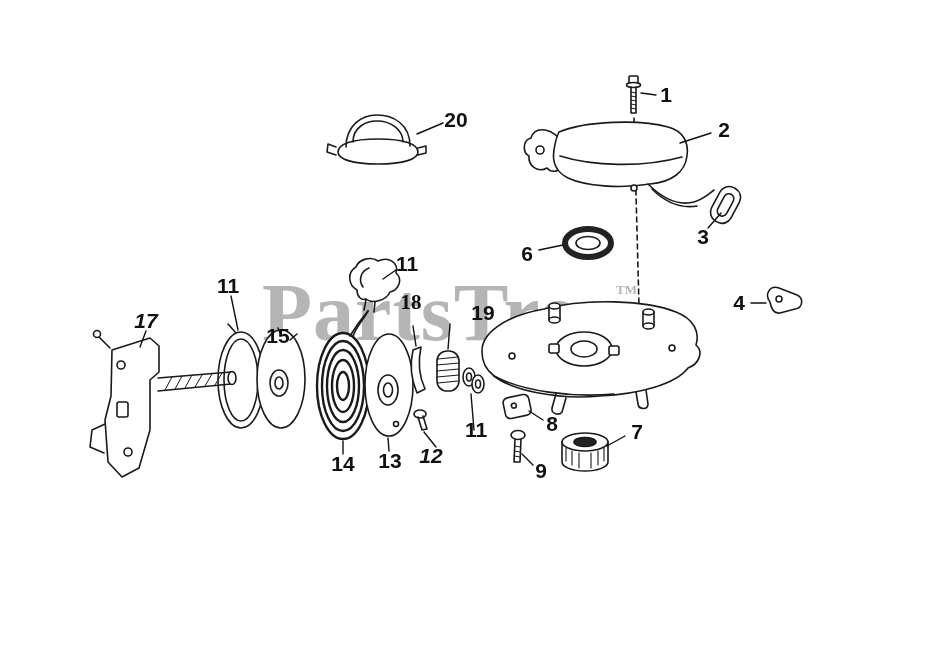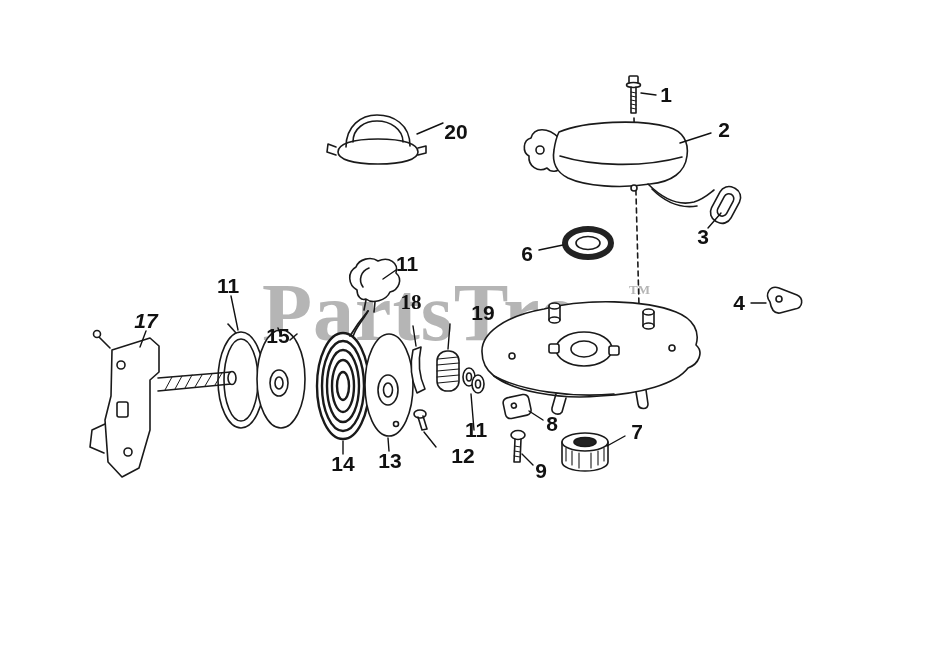--- a/index.html
+++ b/index.html
@@ -23,21 +23,21 @@
     letter-spacing: 1px;
     line-height: 1;
     white-space: nowrap;
     user-select: none;
   }
   .watermark .tm {
     font-size: 13px;
     font-weight: 700;
     vertical-align: 46px;
     letter-spacing: 0;
-    margin-left: 15px;
+    margin-left: 2px;
   }
   svg.layer {
     position: absolute;
     left: 0; top: 0;
     width: 930px; height: 668px;
   }
   #drawing   { z-index: 2; }
   #leaders   { z-index: 3; }
   #callouts  { position: absolute; left: 0; top: 0; width: 930px; height: 668px; z-index: 4; }
   .callout {
@@ -248,24 +248,24 @@
       <div class="callout" style="left: 666px; top: 95px;">1</div>
       <div class="callout" style="left: 724px; top: 130px;">2</div>
       <div class="callout" style="left: 703px; top: 237px;">3</div>
       <div class="callout" style="left: 739px; top: 303px;">4</div>
       <div class="callout" style="left: 527px; top: 254px;">6</div>
       <div class="callout" style="left: 637px; top: 432px;">7</div>
       <div class="callout" style="left: 552px; top: 424px;">8</div>
       <div class="callout" style="left: 541px; top: 471px;">9</div>
       <div class="callout" style="left: 407px; top: 264px;">11</div>
       <div class="callout" style="left: 476px; top: 430px;">11</div>
-      <div class="callout" style="left: 463px; top: 456px;">12</div>
+      <div class="callout" style="left: 431px; top: 456px; font-style: italic;">12</div>
       <div class="callout" style="left: 390px; top: 461px;">13</div>
       <div class="callout" style="left: 343px; top: 464px;">14</div>
       <div class="callout" style="left: 278px; top: 336px;">15</div>
       <div class="callout" style="left: 228px; top: 286px;">11</div>
       <div class="callout" style="left: 146px; top: 321px; font-style: italic;">17</div>
       <div class="callout" style="left: 411px; top: 302px; font-family: Liberation Serif, serif;">18</div>
       <div class="callout" style="left: 452px; top: 313px; margin-left: 31px;">19</div>
-      <div class="callout" style="left: 456px; top: 120px; margin-top: 12px;">20</div>
+      <div class="callout" style="left: 456px; top: 120px;">20</div>
     </div>
 
 </div>
 
 </body></html>

